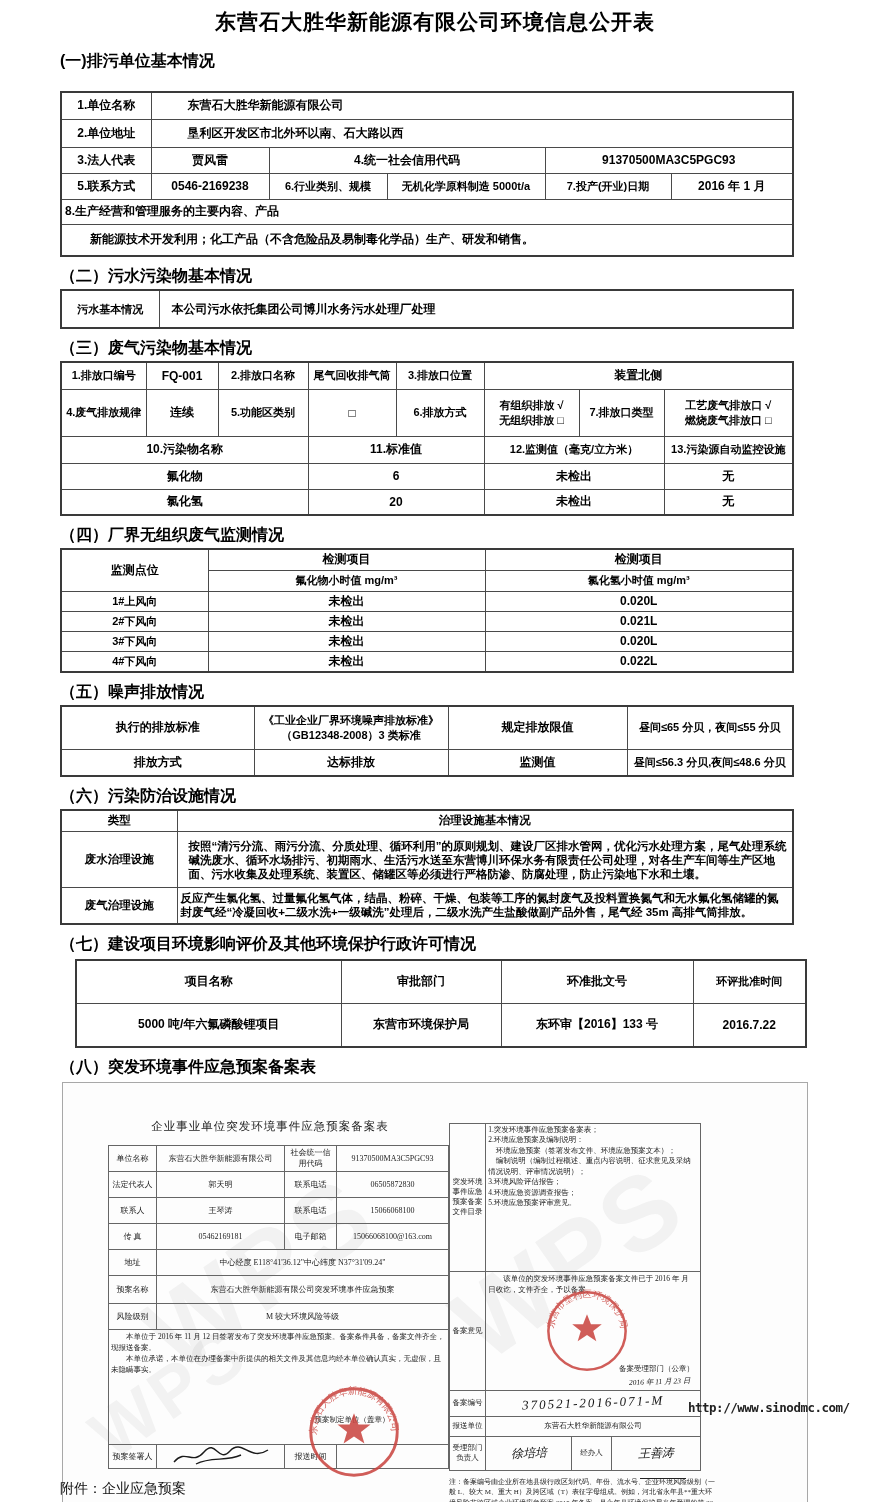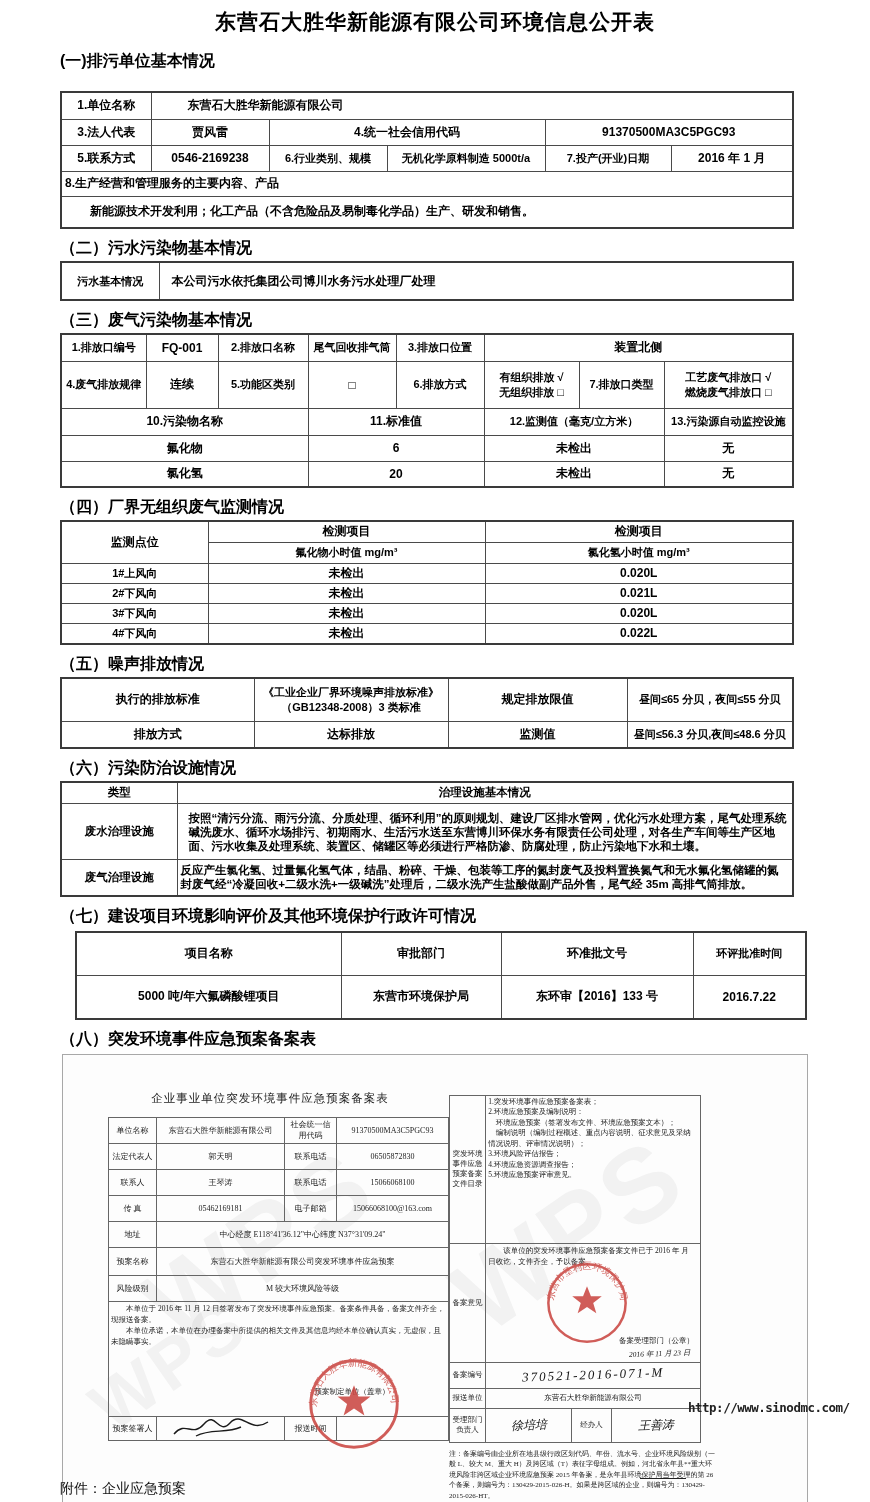--- a/index.html
+++ b/index.html
@@ -57,20 +57,24 @@
       <col style="width:118px">
       <col style="width:158px">
       <col style="width:126px">
       <col style="width:122px">
     </colgroup>
   <tbody>
       <tr style="height:27px;">
     <td>1.单位名称</td>
     <td colspan="5" class="tl" style="padding-left:36px;">东营石大胜华新能源有限公司</td>
   </tr>
+  <tr style="height:28px;">
+    <td>2.单位地址</td>
+    <td colspan="5" class="tl" style="padding-left:36px;">垦利区开发区市北外环以南、石大路以西</td>
+  </tr>
   <tr style="height:26px;">
     <td>3.法人代表</td>
     <td>贾风雷</td>
     <td colspan="2">4.统一社会信用代码</td>
     <td colspan="2">91370500MA3C5PGC93</td>
   </tr>
   <tr style="height:26px;">
     <td>5.联系方式</td>
     <td>0546-2169238</td>
     <td class="small">6.行业类别、规模</td>

